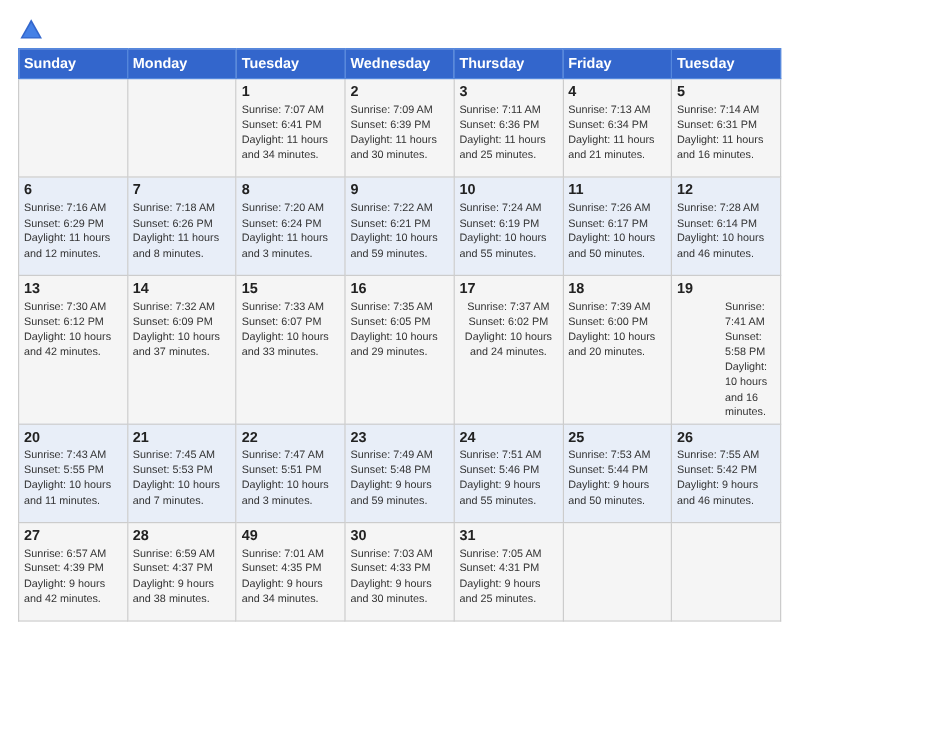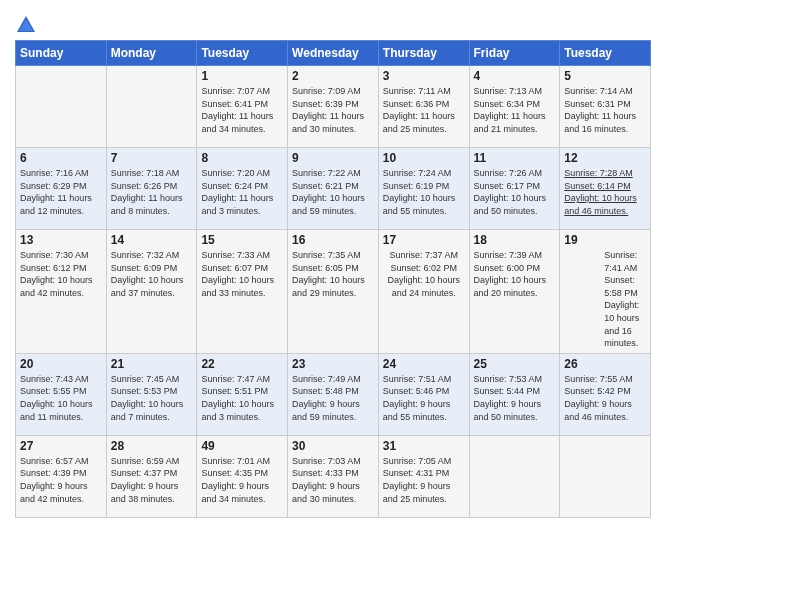--- a/index.html
+++ b/index.html
@@ -206,21 +206,21 @@
           </td>
           <td>
             <span class="day-number">11</span>
             <div class="day-info" style="white-space: pre-line;">Sunrise: 7:26 AM
 Sunset: 6:17 PM
 Daylight: 10 hours
 and 50 minutes.</div>
           </td>
           <td>
             <span class="day-number">12</span>
-            <div class="day-info" style="white-space: pre-line; text-decoration: underline;">Sunrise: 7:28 AM
+            <div class="day-info" style="white-space: pre-line;">Sunrise: 7:28 AM
 Sunset: 6:14 PM
 Daylight: 10 hours
 and 46 minutes.</div>
           </td>
         </tr>
         <tr>
           <td>
             <span class="day-number">13</span>
             <div class="day-info" style="white-space: pre-line;">Sunrise: 7:30 AM
 Sunset: 6:12 PM

